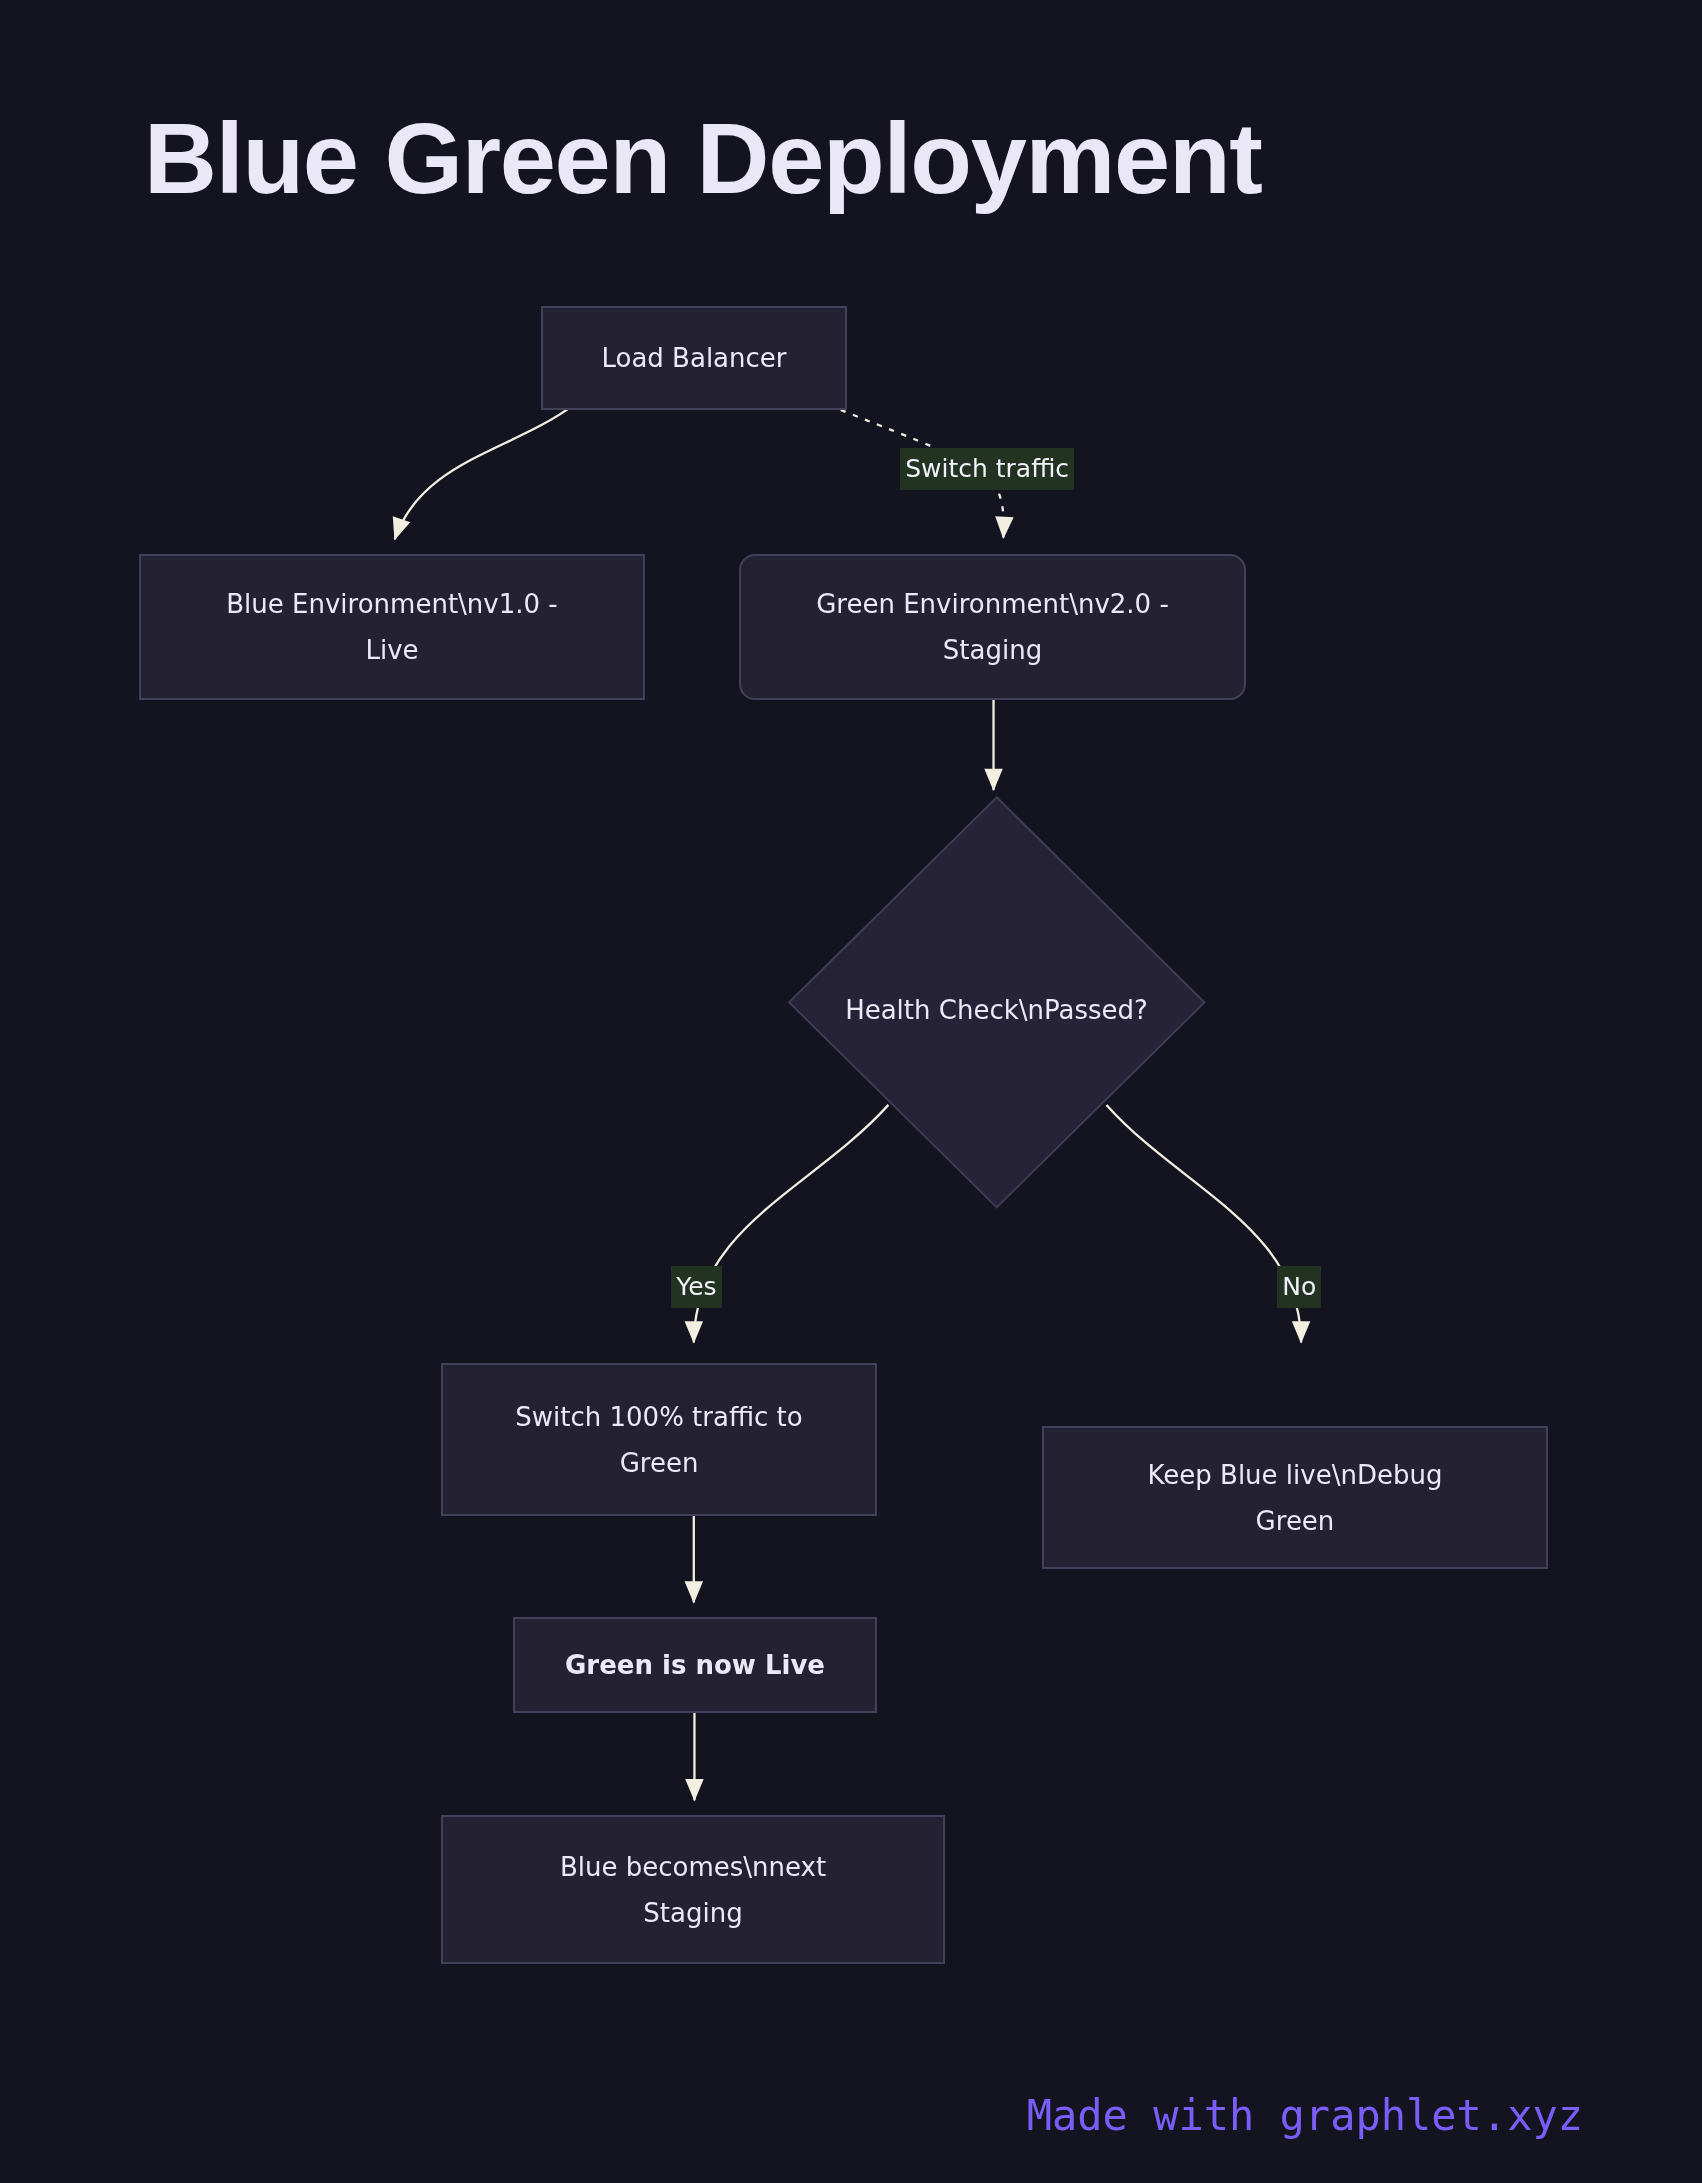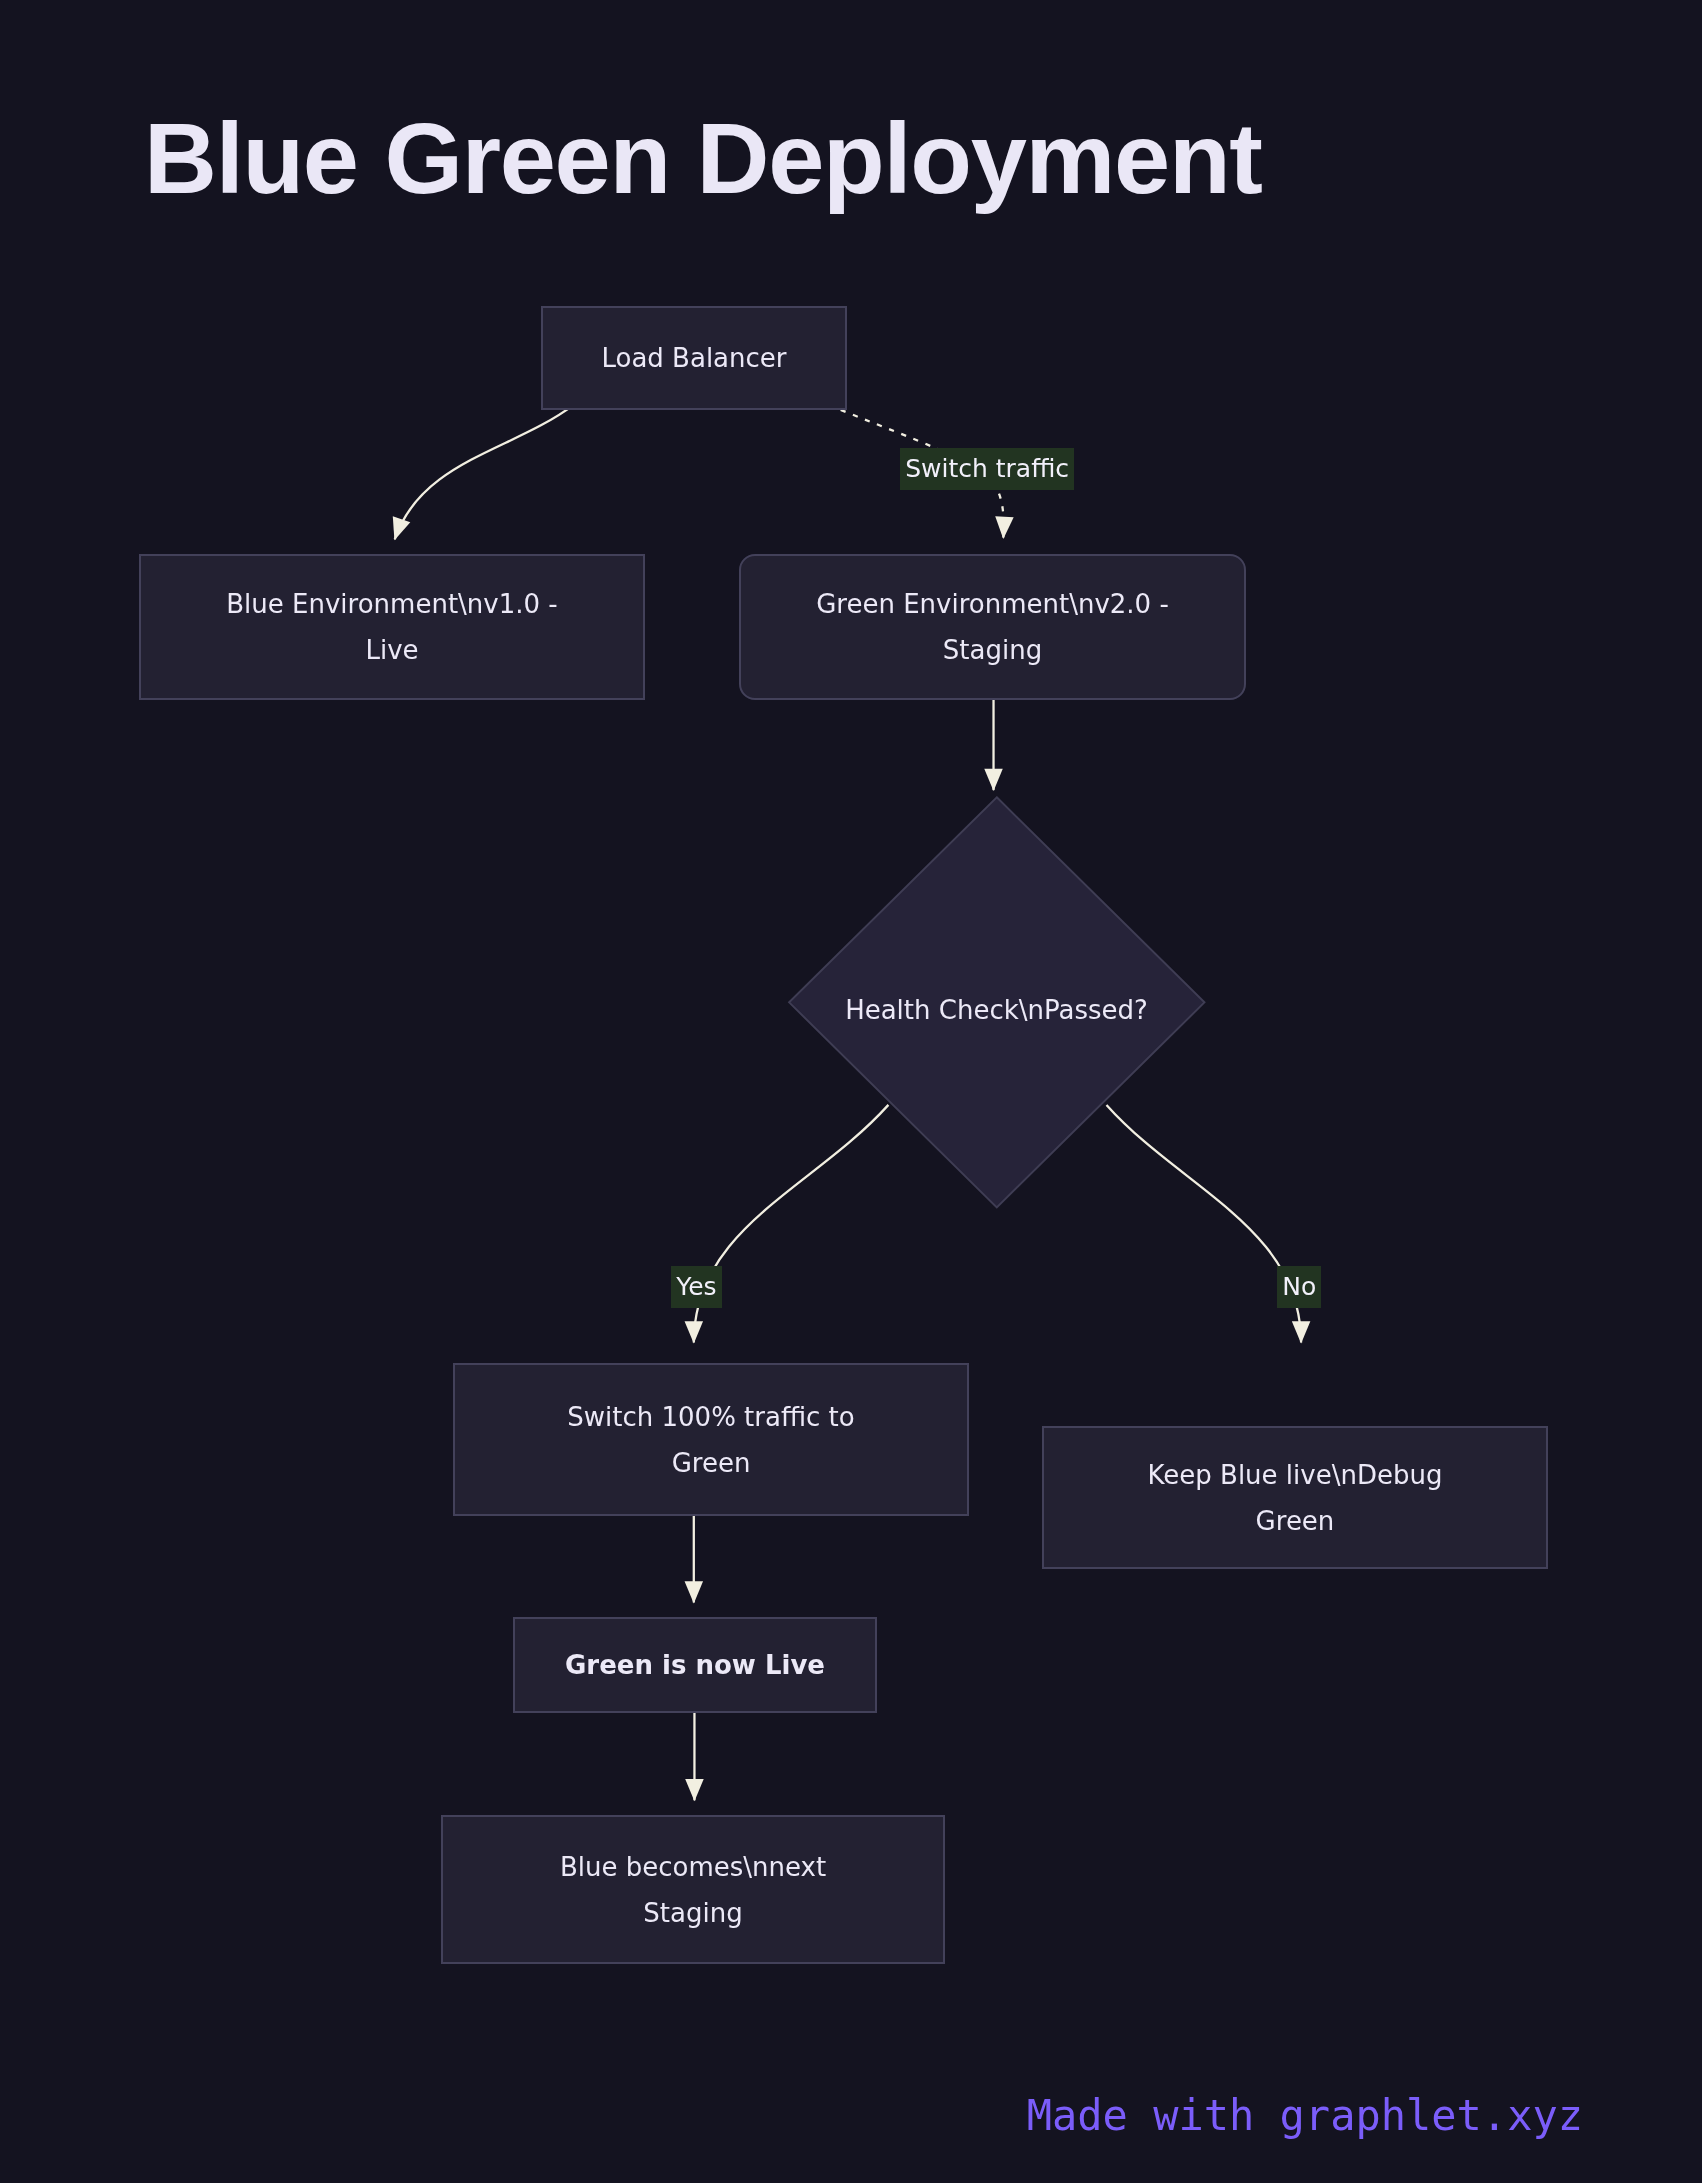--- a/index.html
+++ b/index.html
@@ -54,21 +54,21 @@
   .attribution{
     position:absolute;right:120px;top:2091px;
     font-family:"DejaVu Sans Mono", monospace;
     font-size:42px;color:var(--accent);white-space:nowrap;
   }
   
   #n-load-balancer{left:541px;top:298px;width:306px;height:104px;}
   #n-blue-env{left:139px;top:546px;width:506px;height:146px;}
   #n-green-env{left:739px;top:546px;width:507px;height:146px;border-radius:16px;}
   #n-health-check{left:787px;top:795px;width:419px;height:414px;}
-  #n-switch-green{left:453px;top:1355px;width:516px;height:153px;}
+  #n-switch-green{left:441px;top:1355px;width:436px;height:153px;}
   #n-keep-blue{left:1042px;top:1418px;width:506px;height:143px;}
   #n-green-live{left:513px;top:1609px;width:364px;height:96px;font-weight:bold;}
   #n-blue-staging{left:441px;top:1807px;width:504px;height:149px;}
   #el-switch-traffic{left:900px;top:448px;}
   #el-yes{left:671px;top:1266px;}
   #el-no{left:1277px;top:1266px;}
 </style>
 </head>
 <body>
 

